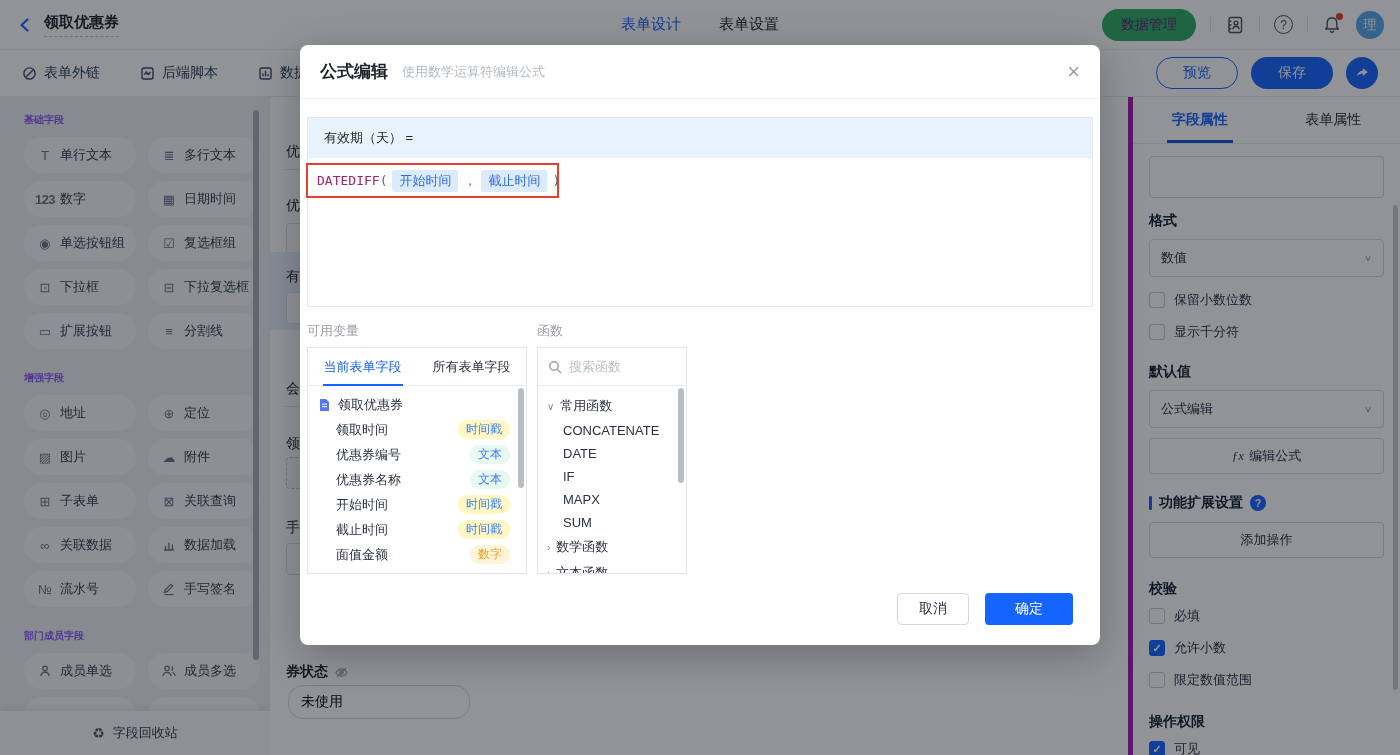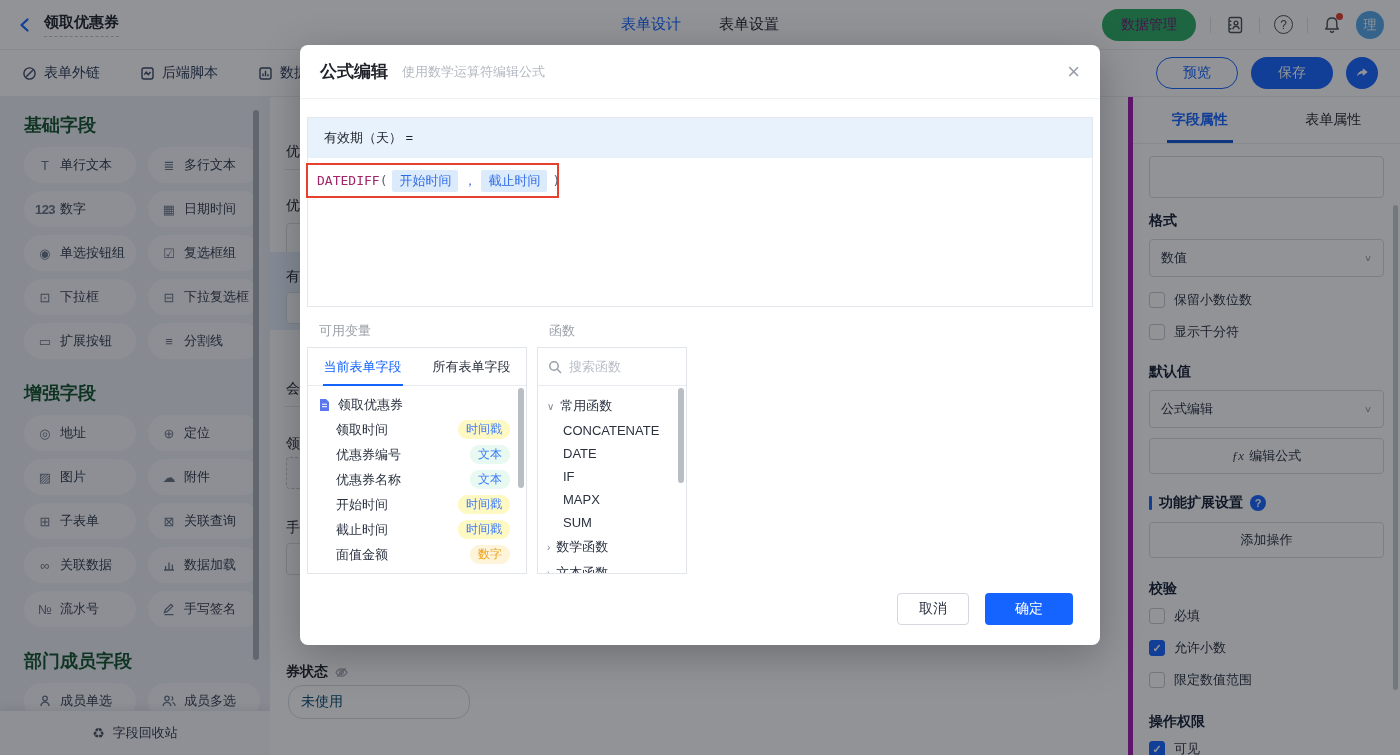--- a/index.html
+++ b/index.html
@@ -31,21 +31,21 @@
   .tool-item{display:flex;align-items:center;gap:7px;font-size:14px;color:#2c3a55;margin-right:40px;}
   .toolbar-right{margin-left:auto;display:flex;align-items:center;gap:13px;}
   .btn-outline-primary{min-width:82px;height:32px;border:1px solid #1664ff;color:#1664ff;background:#fff;
        border-radius:16px;font-size:14px;display:flex;align-items:center;justify-content:center;box-sizing:border-box;}
   .btn-primary-round{min-width:82px;height:32px;background:#1664ff;color:#fff;border-radius:16px;font-size:14px;
        display:flex;align-items:center;justify-content:center;}
   .share-circle{width:32px;height:32px;border-radius:50%;background:#1664ff;display:flex;align-items:center;justify-content:center;}
 
   
   .left-sidebar{position:absolute;top:97px;bottom:0;left:0;width:270px;background:#edeff3;overflow:hidden;}
-  .section-title{font-size:18px;font-weight:700;color:#14532d;margin:16px 0 10px 24px;}
+  .section-title{font-size:10px;font-weight:700;color:#8b5cf6;margin:16px 0 10px 24px;}
   .pill-grid{display:grid;grid-template-columns:112px 112px;gap:8px 12px;padding:0 0 6px 24px;}
   .pill{height:36px;background:#f7f8fa;border-radius:18px;display:flex;align-items:center;padding-left:13px;
         font-size:13px;color:#333b4a;gap:7px;box-sizing:border-box;white-space:nowrap;overflow:hidden;cursor:pointer;}
   .pill .icn{width:16px;color:#6b7486;font-size:13px;display:flex;align-items:center;justify-content:center;flex:none;}
   .icn-123{font-size:8px;font-weight:700;letter-spacing:-.5px;}
   .recycle-bar{position:absolute;left:0;right:0;bottom:0;height:44px;background:#f9fafc;
        box-shadow:0 -3px 8px rgba(31,35,41,.08);display:flex;align-items:center;justify-content:center;gap:8px;
        font-size:13px;color:#333b4a;z-index:2;}
   .recycle-glyph{color:#49525f;font-size:14px;}
   .ls-scrollbar{position:absolute;top:13px;right:11px;width:6px;height:550px;background:#a9adb5;border-radius:3px;z-index:3;}
@@ -54,21 +54,21 @@
   .canvas{position:absolute;top:97px;bottom:0;left:270px;right:272px;background:#fff;overflow:hidden;}
   .cv-label{position:absolute;left:16px;font-size:14px;color:#1f2329;}
   .cv-divider{position:absolute;left:14px;width:260px;height:1px;background:#e8eaee;}
   .cv-input{position:absolute;left:16px;width:240px;height:32px;border:1px solid #dcdee3;border-radius:4px;
             background:#fff;box-sizing:border-box;}
   .cv-selected{position:absolute;left:0;top:155px;width:310px;height:78px;background:#e7f0fd;}
   .cv-dashed{border-style:dashed;border-color:#c4cad3;background:#fbfcfd;}
   .status-label{position:absolute;left:16px;top:566px;font-size:14px;font-weight:700;color:#1f2329;
                 display:flex;align-items:center;gap:6px;}
   .status-input{position:absolute;left:18px;top:588px;width:182px;height:34px;border:1px solid #d6dade;border-radius:15px;
-                box-sizing:border-box;display:flex;align-items:center;padding-left:12px;font-size:14px;color:#0c4a6e;}
+                box-sizing:border-box;display:flex;align-items:center;padding-left:12px;font-size:14px;color:#000000;}
 
   
   .right-sidebar{position:absolute;top:97px;bottom:0;right:0;width:272px;background:#fff;border-left:5px solid #a21caf;
                  box-sizing:border-box;overflow:hidden;}
   .rs-tabs{height:46px;display:flex;border-bottom:1px solid #eceef1;}
   .rs-tab{flex:1;display:flex;align-items:center;justify-content:center;font-size:14px;color:#1f2329;position:relative;cursor:pointer;}
   .rs-tab.active{color:#1664ff;font-weight:700;}
   .rs-tab.active:after{content:"";position:absolute;bottom:0;left:50%;transform:translateX(-50%);width:66px;height:3px;background:#1557d6;}
   .rs-body{padding:12px 16px 0;position:relative;}
   .rs-input-empty{height:40px;border:1px solid #d9dce1;border-radius:4px;}
@@ -102,21 +102,21 @@
   .fx-head{height:40px;background:#e8f2fd;display:flex;align-items:center;padding:0 16px;font-size:13px;color:#1f2329;}
   .fx-area{height:148px;position:relative;background:#fff;}
   .fx-red{position:absolute;left:-2px;top:5px;width:253px;height:35px;border:2px solid #e8402e;
           display:flex;align-items:center;padding:0 0 0 9px;box-sizing:border-box;}
   .code{font-family:"DejaVu Sans Mono",monospace;font-size:13px;}
   .fn-name{color:#a02669;}
   .fx-paren{color:#5a6472;}
   .fx-comma{color:#2e6be6;}
   .chip{background:#dcebfc;color:#2e6be6;font-size:13px;padding:2px 7px;border-radius:2px;margin:0 5px;
         font-family:"Liberation Sans",sans-serif;white-space:nowrap;}
-  .panel-labels{display:flex;margin:15px 12px 7px;font-size:13px;color:#9aa0a8;}
+  .panel-labels{display:flex;margin:15px 0 7px;font-size:13px;color:#9aa0a8;}
   .panel-labels .w1{width:230px;}
   .panels{display:flex;gap:10px;height:227px;}
   .vars-panel{width:220px;border:1px solid #e2e5ea;position:relative;box-sizing:border-box;overflow:hidden;}
   .vars-tabs{height:37px;display:flex;border-bottom:1px solid #e7eaee;}
   .vars-tab{flex:1;display:flex;align-items:center;justify-content:center;font-size:13px;color:#2a3240;position:relative;cursor:pointer;}
   .vars-tab.active{color:#1664ff;}
   .vars-tab.active:after{content:"";position:absolute;bottom:-1px;left:50%;transform:translateX(-50%);width:80px;height:2px;background:#1664ff;}
   .vars-list{padding:7px 0;}
   .form-row{display:flex;align-items:center;gap:7px;padding:3px 10px;font-size:13px;color:#2a3240;cursor:pointer;}
   .field-row{display:flex;align-items:center;justify-content:space-between;padding:3px 16px 3px 28px;

